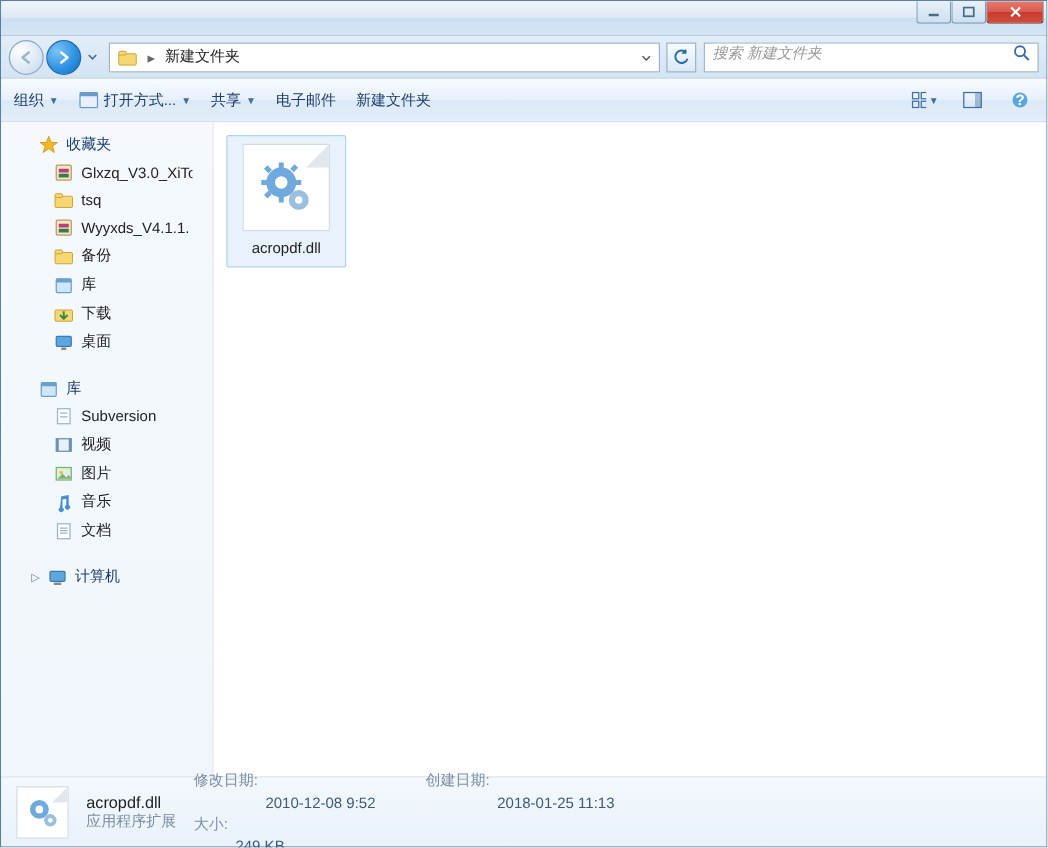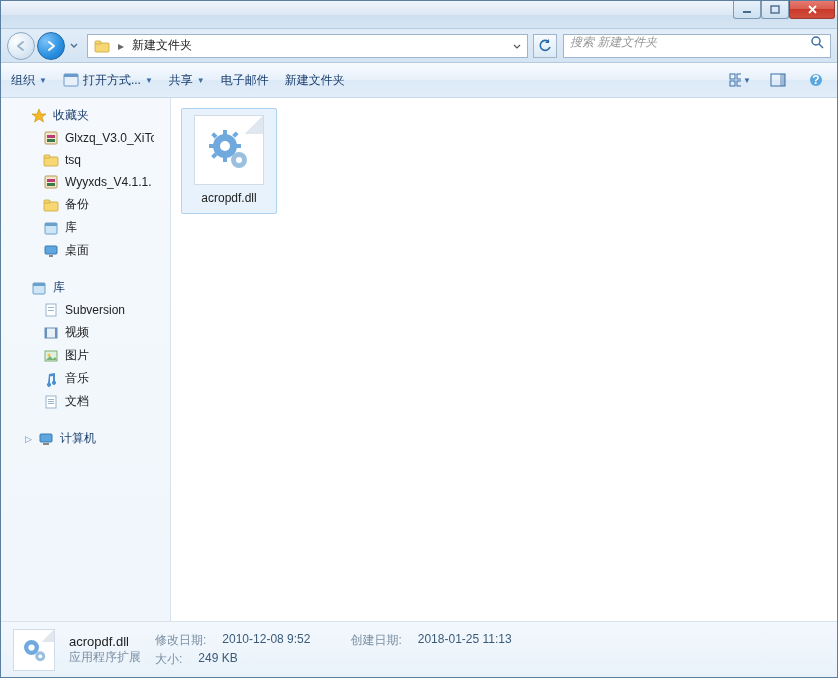--- a/index.html
+++ b/index.html
@@ -45,23 +45,23 @@
   .fileitem .thumb { width: 70px; height: 70px; background: #fff; border: 1px solid #d2dce6; display: flex; align-items: center; justify-content: center; position: relative; }
   .fileitem .thumb .fold { position: absolute; top: 0; right: 0; width: 18px; height: 18px; background: linear-gradient(135deg, transparent 49%, #e0e7ee 50%); }
   .fileitem .label { color: #222; text-align: center; }
   
   .details { height: 56px; border-top: 1px solid #d9e3ee; background: linear-gradient(to bottom, #f3f8fd, #e9f2fa); display: flex; align-items: center; padding: 6px 12px; gap: 14px; color: #4a6680; }
   .details .bigicon { width: 42px; height: 42px; background: #fff; border: 1px solid #d2dce6; display: flex; align-items: center; justify-content: center; position: relative; }
   .details .bigicon .fold { position: absolute; top: 0; right: 0; width: 12px; height: 12px; background: linear-gradient(135deg, transparent 49%, #e0e7ee 50%); }
   .details .meta { display: grid; grid-template-columns: auto auto; column-gap: 40px; row-gap: 2px; }
   .details .fname { color: #222; font-size: 13px; }
   .details .ftype { color: #7a8fa3; }
-  .details .row { display: flex; gap: 16px; }
+  .details .row { display: flex; gap: 6px; }
   .details .key { color: #7a8fa3; }
-  .details .val { color: #3a5a78; }
+  .details .val { color: #3a5a78; margin-top: 19px; }
   
   .star-gold { fill: #f5b824; stroke: #c78f0e; }
   .folder-y { fill: #f7d774; stroke: #c9a63a; }
   .rar { fill: #b83e7a; }
   .gear-bl { fill: #6fa9dd; }
 </style>
 </head>
 <body>
 
 <div class="window">
@@ -239,20 +239,29 @@
             <span>备份</span>
           </div>
         <div class="sb-item">
             <span class="ico">
               <svg width="16" height="16">
                 <rect x="2" y="3" width="12" height="11" rx="1" fill="#cfe6f7" stroke="#6aa0cc"></rect>
                 <rect x="2" y="3" width="12" height="3" fill="#6aa0cc"></rect>
               </svg>
             </span>
             <span>库</span>
+          </div>
+        <div class="sb-item">
+            <span class="ico">
+              <svg width="16" height="16">
+                <rect x="1" y="5" width="14" height="9" rx="1" class="folder-y" stroke-width="0.8"></rect>
+                <path d="M8 6 L8 11 M5 9 L8 12 L11 9" stroke="#3a8a4a" stroke-width="1.6" fill="none"></path>
+              </svg>
+            </span>
+            <span>下载</span>
           </div>
         <div class="sb-item">
             <span class="ico">
               <svg width="16" height="16">
                 <rect x="2" y="3" width="12" height="8" rx="1" fill="#5ea6e0" stroke="#3a7ab0"></rect>
                 <rect x="6" y="12" width="4" height="2" fill="#888"></rect>
               </svg>
             </span>
             <span>桌面</span>
           </div>

